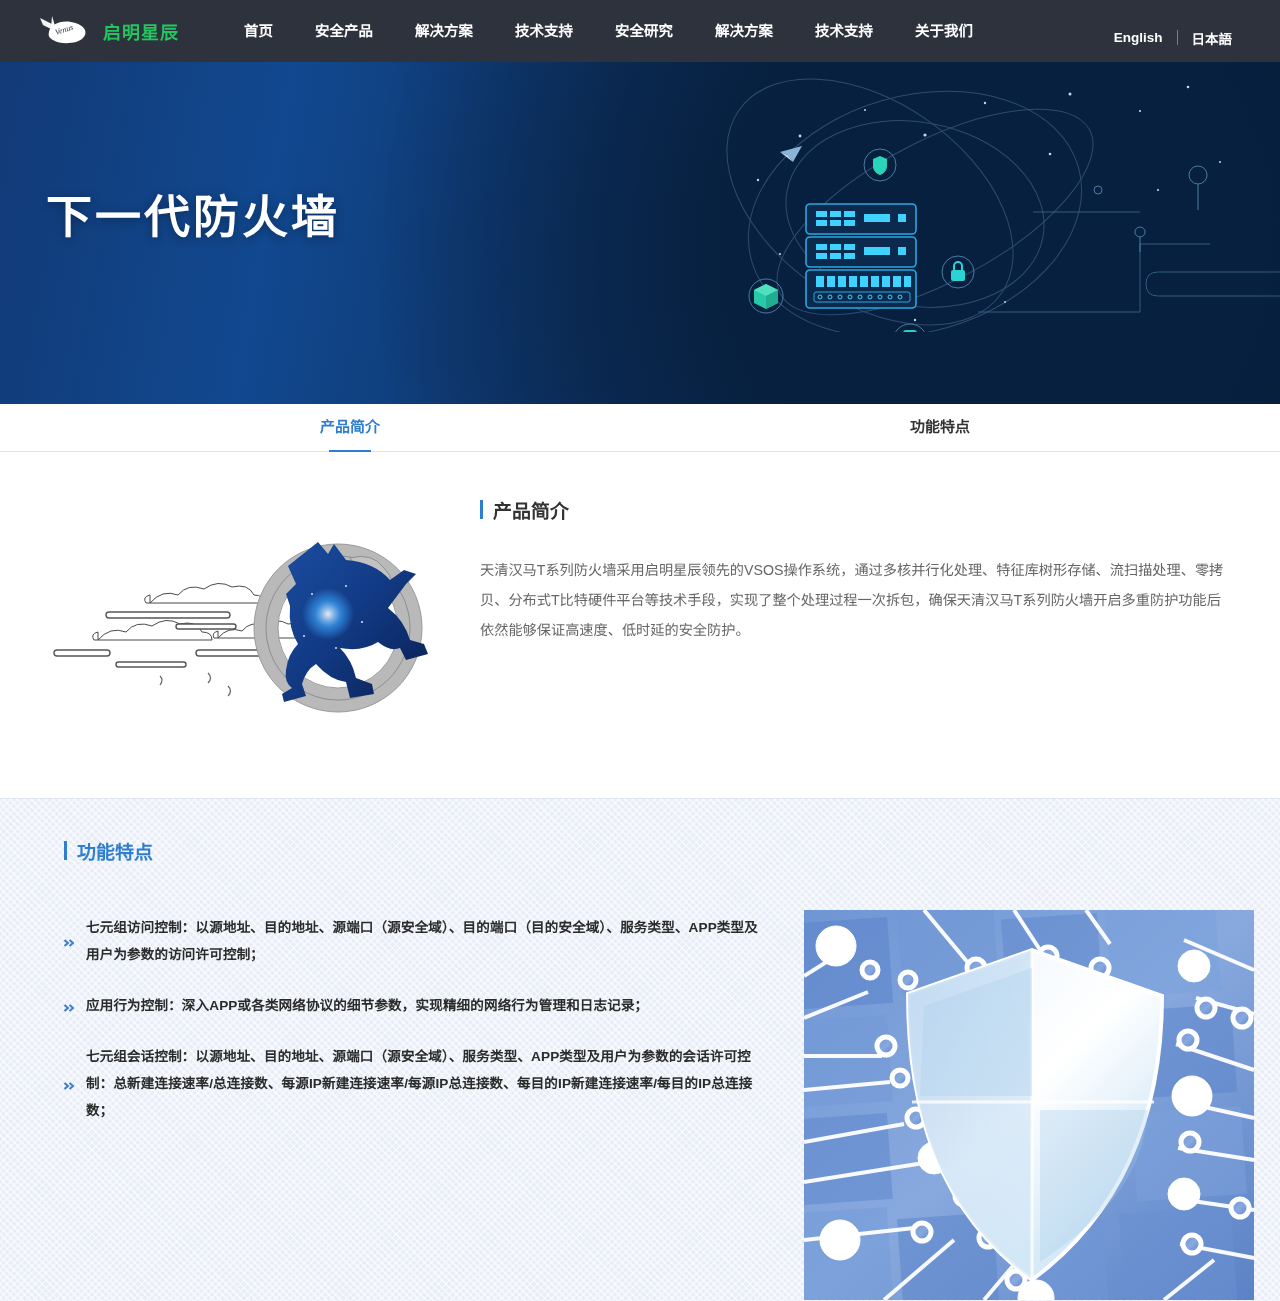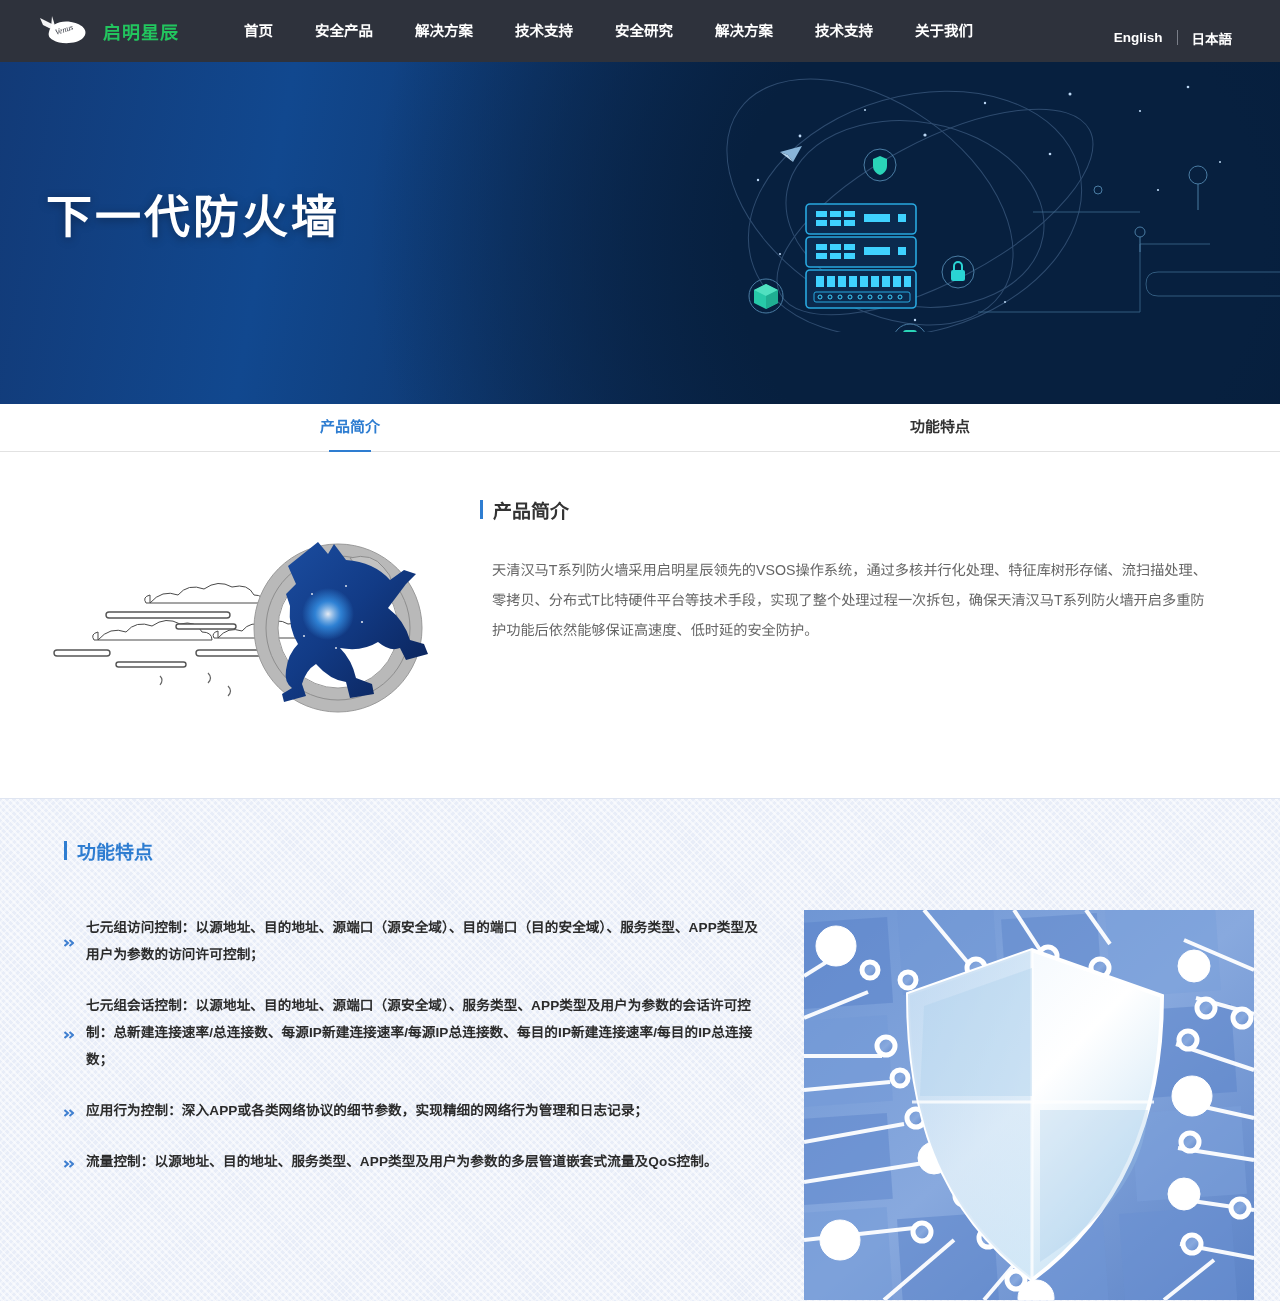--- a/index.html
+++ b/index.html
@@ -96,21 +96,21 @@
   .intro-art { width: 420px; height: 200px; flex: 0 0 auto; position: relative; margin-top: 32px; }
   .intro-body { flex: 1; padding-left: 10px; }
   .sec-title {
     display: flex; align-items: center; gap: 10px;
     font-size: 19px; font-weight: bold; color: #333333; margin: 0 0 32px 0;
   }
   .sec-title::before {
     content: ""; display: block; width: 3px; height: 19px; background: #2e7dd1;
   }
   .intro-text {
-    font-size: 14.2px; line-height: 30px; color: #666666; margin: 12px;
+    font-size: 14.2px; line-height: 30px; color: #666666; margin: 0;
     max-width: 760px;
   }
 
   
   .features {
     background-color: #e8edf8;
     background-image:
       repeating-linear-gradient(45deg, rgba(255,255,255,.55) 0 2px, rgba(255,255,255,0) 2px 5px),
       repeating-linear-gradient(-45deg, rgba(255,255,255,.45) 0 2px, rgba(255,255,255,0) 2px 5px);
     padding: 38px 0 56px 0;
@@ -406,42 +406,33 @@
           <span class="feat-text">七元组访问控制：以源地址、目的地址、源端口（源安全域）、目的端口（目的安全域）、服务类型、APP类型及用户为参数的访问许可控制；</span>
         </div>
 
         <div class="feat-item">
           <span class="feat-bullet">
             <svg width="10" height="10" viewBox="0 0 10 10">
               <path d="M0.5 1 L4 4 L0.5 7" fill="none" stroke="#3f7fd0" stroke-width="2"></path>
               <path d="M5.5 1 L9 4 L5.5 7" fill="none" stroke="#3f7fd0" stroke-width="2"></path>
             </svg>
           </span>
-          <span class="feat-text">七元组会话控制：以源地址、目的地址、源端口（源安全域）、服务类型、APP类型及用户为参数的会话许可控制：总新建连接速率/总连接数、每源IP新建连接速率/每源IP总连接数、每目的IP新建连接速率/每目的IP总连接数；</span>
+          <span class="feat-text">应用行为控制：深入APP或各类网络协议的细节参数，实现精细的网络行为管理和日志记录；</span>
         </div>
 
         <div class="feat-item">
           <span class="feat-bullet">
             <svg width="10" height="10" viewBox="0 0 10 10">
               <path d="M0.5 1 L4 4 L0.5 7" fill="none" stroke="#3f7fd0" stroke-width="2"></path>
               <path d="M5.5 1 L9 4 L5.5 7" fill="none" stroke="#3f7fd0" stroke-width="2"></path>
             </svg>
           </span>
-          <span class="feat-text">应用行为控制：深入APP或各类网络协议的细节参数，实现精细的网络行为管理和日志记录；</span>
+          <span class="feat-text">七元组会话控制：以源地址、目的地址、源端口（源安全域）、服务类型、APP类型及用户为参数的会话许可控制：总新建连接速率/总连接数、每源IP新建连接速率/每源IP总连接数、每目的IP新建连接速率/每目的IP总连接数；</span>
         </div>
 
-        <div class="feat-item">
-          <span class="feat-bullet">
-            <svg width="10" height="10" viewBox="0 0 10 10">
-              <path d="M0.5 1 L4 4 L0.5 7" fill="none" stroke="#3f7fd0" stroke-width="2"></path>
-              <path d="M5.5 1 L9 4 L5.5 7" fill="none" stroke="#3f7fd0" stroke-width="2"></path>
-            </svg>
-          </span>
-          <span class="feat-text">流量控制：以源地址、目的地址、服务类型、APP类型及用户为参数的多层管道嵌套式流量及QoS控制。</span>
-        </div>
 
       </div>
 
       <div class="feat-img">
         <svg viewBox="0 0 450 390" width="450" height="390">
           <defs>
             <linearGradient id="bgb" x1="0" y1="0" x2="1" y2="1">
               <stop offset="0" stop-color="#6f96d4"></stop>
               <stop offset="0.5" stop-color="#88a9de"></stop>
               <stop offset="1" stop-color="#5b82c6"></stop>

